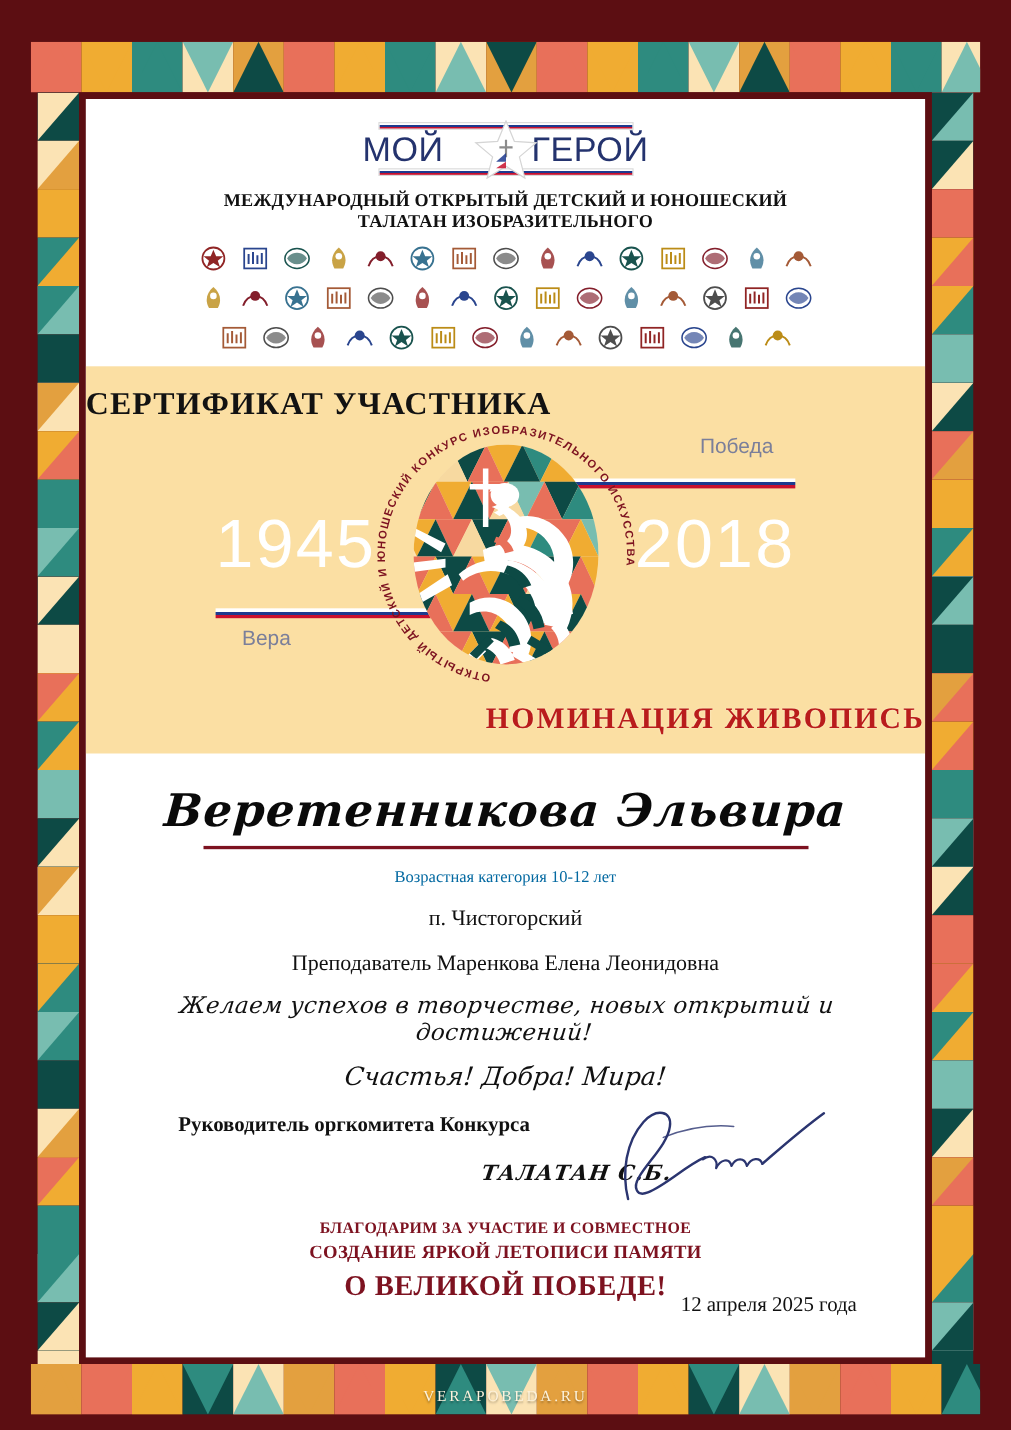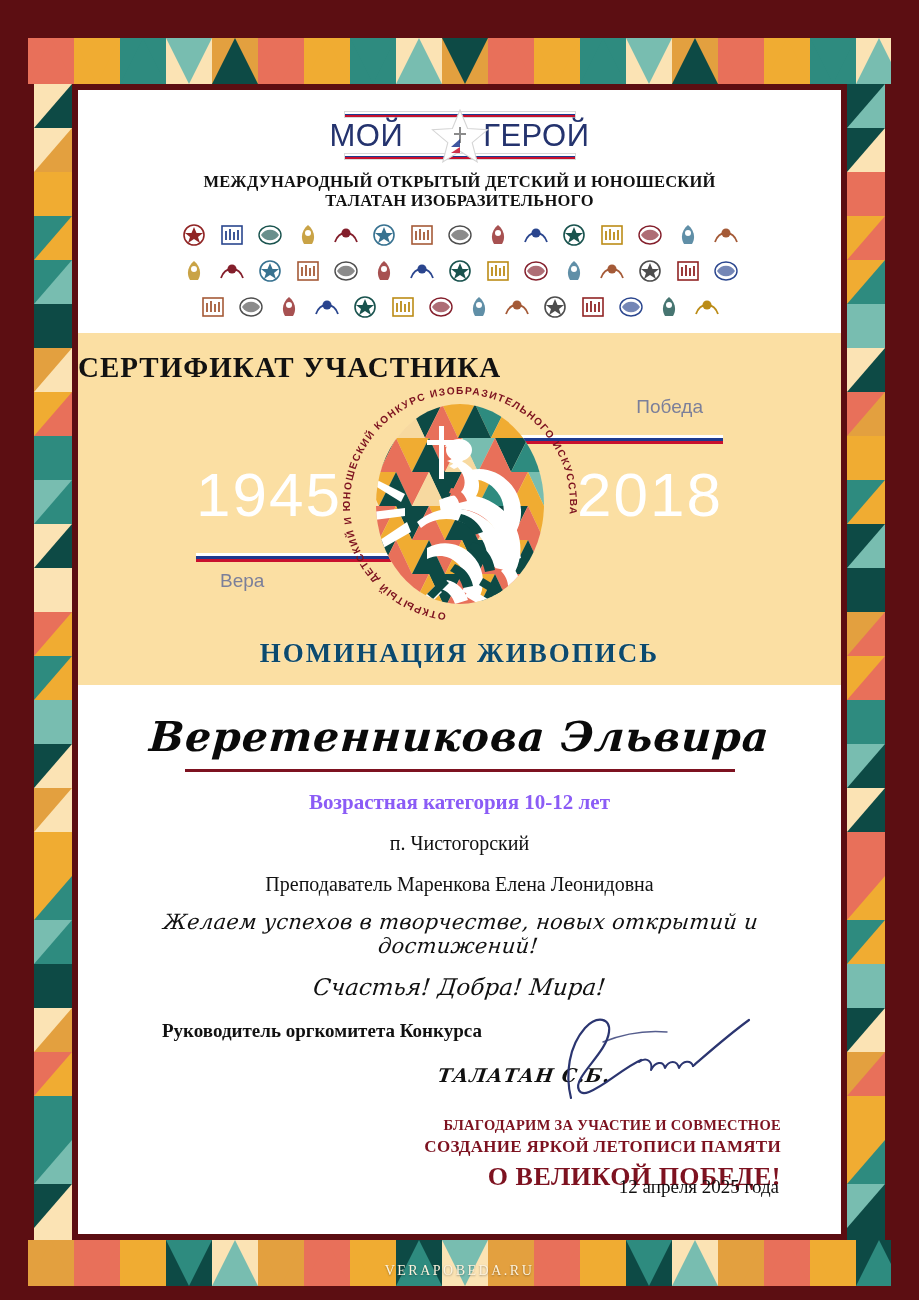--- a/index.html
+++ b/index.html
@@ -119,42 +119,42 @@
   .caption.vera{ left:142px; top:182px; }
   .caption.pobeda{ right:138px; top:8px; }
 
   .emblem{
     position:absolute; left:50%; top:-6px; transform:translateX(-50%);
     width:234px; height:244px;
   }
   .emblem svg{ display:block; }
 
   .nomination{
-    text-align:center; color:#0c4a6e; font-weight:700;
+    text-align:right; color:#b91c1c; font-weight:700;
     font-size:27px; letter-spacing:2px;
     text-shadow:0 0 2px rgba(255,255,255,.5);
   }
 
   
   .body-area{ padding:6px 60px 0; text-align:center; color:#111; }
 
   .recipient{
     font-family:"DejaVu Serif", serif;
     font-style:italic; font-weight:700;
     font-size:41px; letter-spacing:1px;
     margin-top:22px; color:#0a0a0a;
     transform:skewX(-4deg);
   }
   .rule{
     height:3px; background:#7d1220;
     width:550px; margin:8px auto 0;
   }
 
   .age{
-    margin-top:18px; font-size:21px; color:#8b5cf6; font-weight:700;
+    margin-top:18px; font-size:15px; color:#0369a1; font-weight:400;
   }
   .school{ margin-top:15px; font-size:20px; line-height:1.35; color:#111; }
   .teacher{ margin-top:16px; font-size:20px; color:#111; }
 
   .wish{
     margin-top:14px; font-family:"DejaVu Serif", serif;
     font-style:italic; font-size:21px; color:#111;
     transform:skewX(-6deg); letter-spacing:.3px;
   }
   .wish2{
@@ -171,21 +171,21 @@
   .sign-name{
     position:absolute; left:300px; top:46px;
     font-family:"DejaVu Serif", serif; font-style:italic; font-weight:700;
     font-size:19px; letter-spacing:1px; color:#111;
     transform:skewX(-8deg);
   }
   .sign-img{ position:absolute; right:28px; top:-6px; width:190px; height:92px; }
   .sign-img svg{ display:block; }
 
   .thanks{
-    margin-top:2px; text-align:right; color:#7d1220;
+    margin-top:2px; text-align:center; color:#7d1220;
     font-weight:700; line-height:1.25;
   }
   .thanks .t1{ font-size:14.5px; letter-spacing:.3px; }
   .thanks .t2{ font-size:17px; letter-spacing:.3px; margin-top:2px; }
   .thanks .t3{ font-size:26px; margin-top:4px; letter-spacing:.5px; }
 
   .date{
     position:absolute; right:62px; bottom:36px;
     font-size:19px; color:#111;
   }

